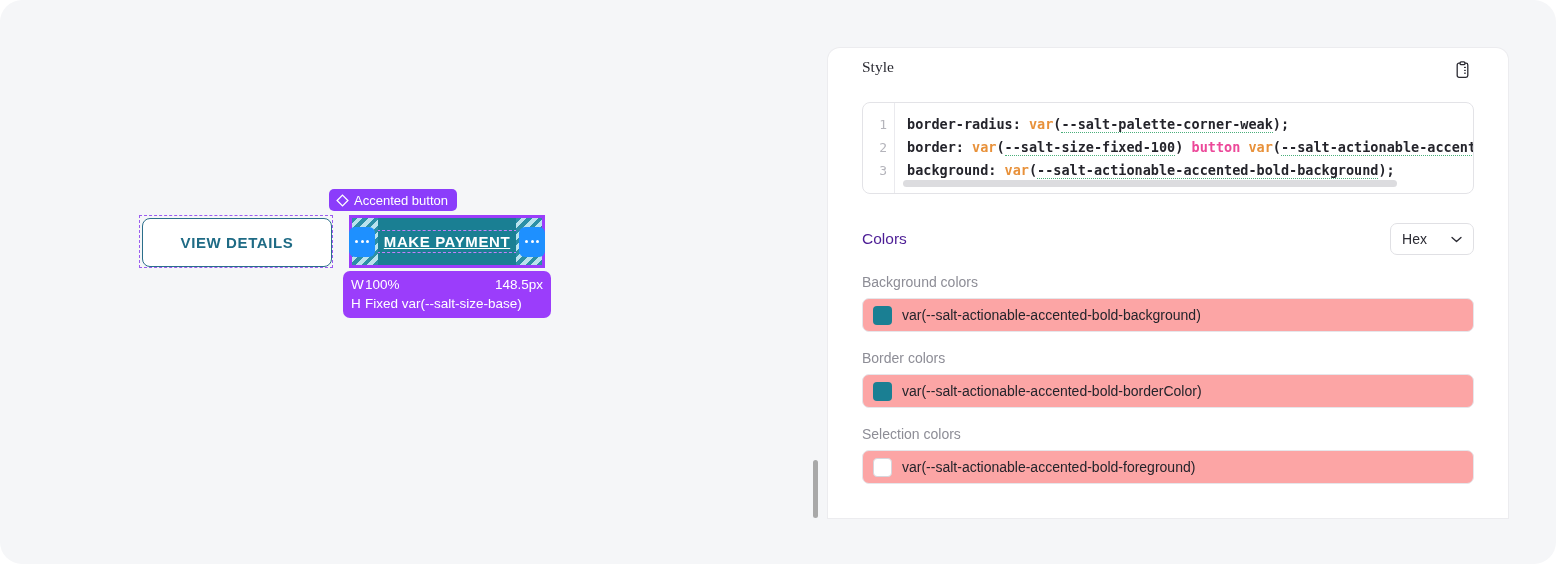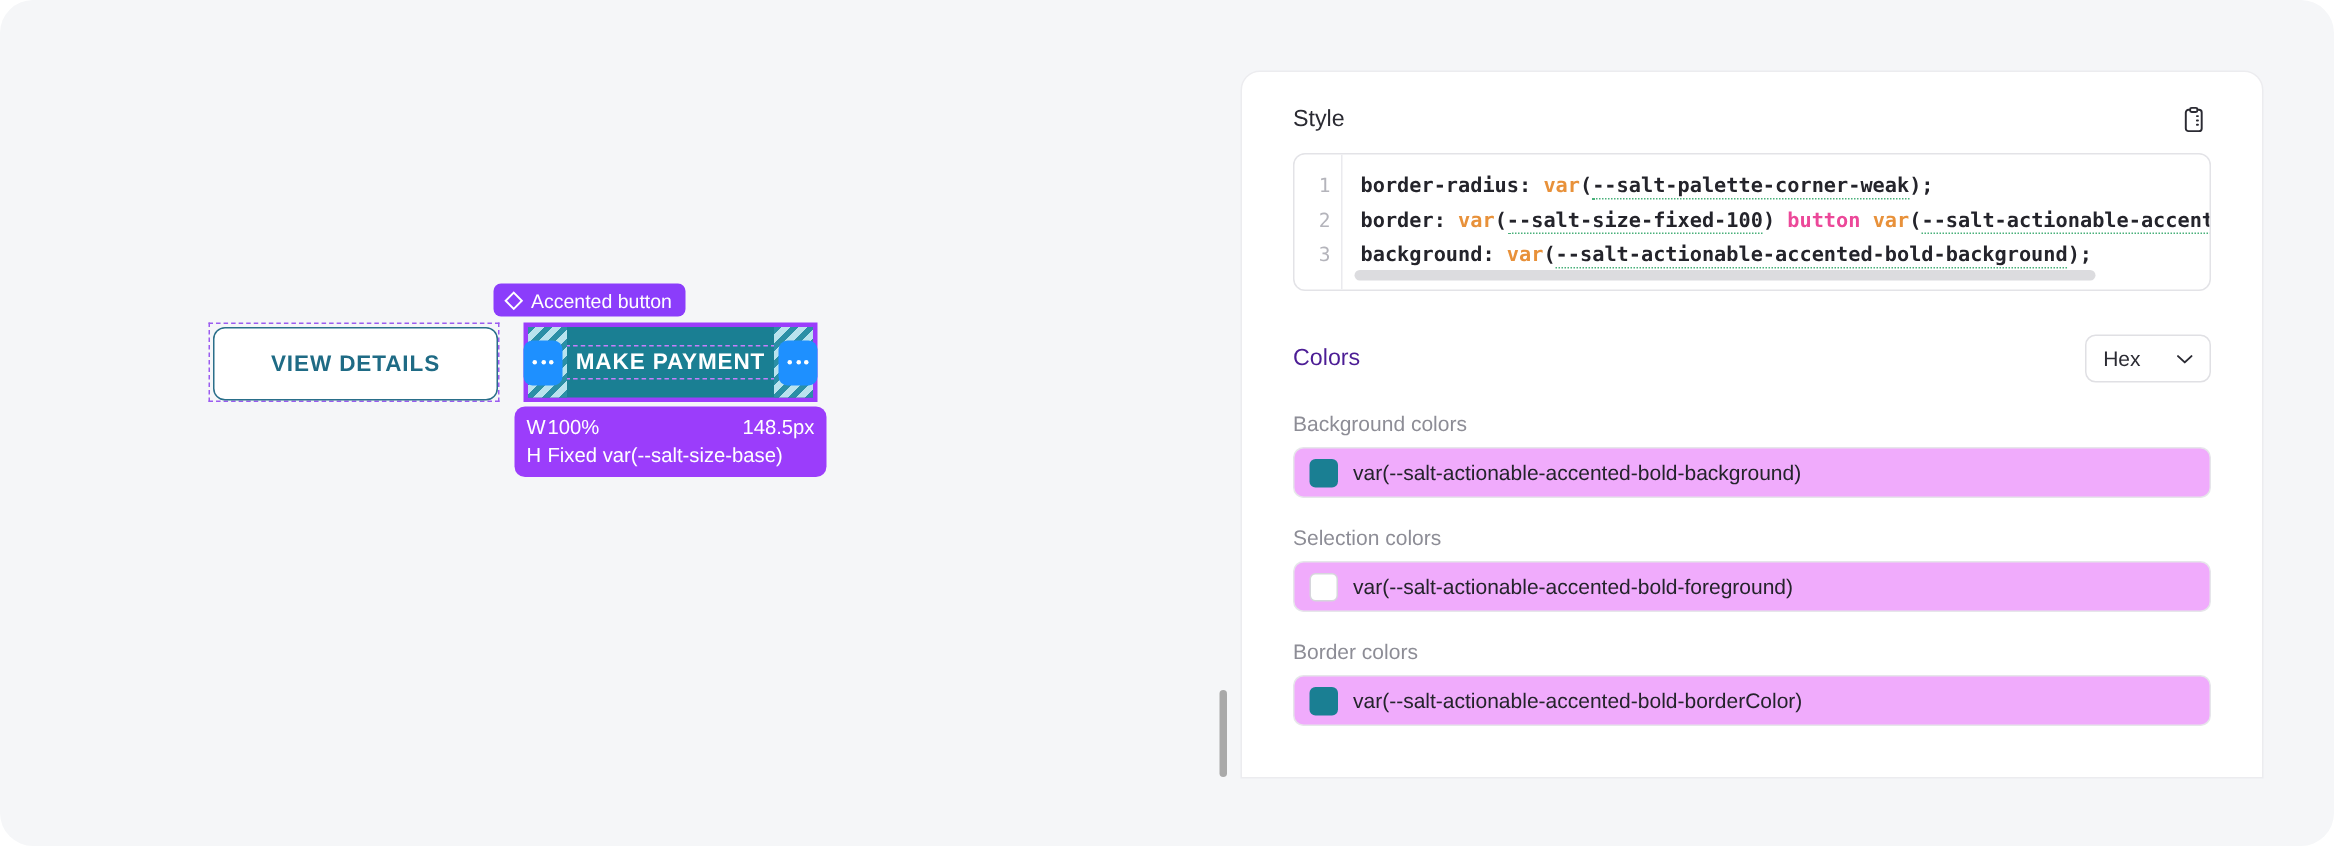--- a/index.html
+++ b/index.html
@@ -117,20 +117,21 @@
     justify-content: center;
   }
   .mp-label-box {
     border: 1.5px dashed #c77ffb;
     padding: 3px 6px;
     color: #ffffff;
     font-size: 15px;
     font-weight: bold;
     letter-spacing: 0.6px;
     line-height: 1;
+    text-decoration: underline;
   }
   
   .dots-handle {
     position: absolute;
     top: 50%;
     transform: translateY(-50%);
     width: 26px;
     height: 30px;
     background: #1e90ff;
     border-radius: 6px;
@@ -203,24 +204,25 @@
   .panel-inner {
     position: absolute;
     left: 0; top: 0;
     width: 680px;
     padding: 0 34px;
     box-sizing: border-box;
   }
 
   .section-head {
     display: flex;
-    align-items: center;
+    align-items: flex-start;
     justify-content: space-between;
     height: 44px;
     padding-top: 10px;
+    font-family: Liberation Serif, serif;
   }
   .section-title {
     font-size: 15.5px;
     color: #2b2b33;
   }
   .copy-icon-btn {
     width: 24px;
     height: 24px;
     display: flex;
     align-items: center;
@@ -334,21 +336,21 @@
     margin-bottom: 8px;
   }
   .color-row {
     display: flex;
     align-items: center;
     gap: 10px;
     height: 34px;
     border: 1px solid #e6e6ea;
     border-radius: 7px;
     padding: 0 10px;
-    background: #f0abfc;
+    background: #fca5a5;
     box-sizing: border-box;
   }
   .swatch {
     width: 19px;
     height: 19px;
     border-radius: 4px;
     flex: none;
     box-sizing: border-box;
   }
   .swatch.empty {
@@ -457,31 +459,31 @@
 
       <div>
         <div class="group-label">Background colors</div>
         <div class="color-row">
           <span class="swatch" style="background: rgb(26, 127, 147);"></span>
           <span class="color-token">var(--salt-actionable-accented-bold-background)</span>
         </div>
       </div>
 
       <div>
+        <div class="group-label">Border colors</div>
+        <div class="color-row">
+          <span class="swatch" style="background: rgb(26, 127, 147);"></span>
+          <span class="color-token">var(--salt-actionable-accented-bold-borderColor)</span>
+        </div>
+      </div>
+
+      <div>
         <div class="group-label">Selection colors</div>
         <div class="color-row">
           <span class="swatch empty"></span>
           <span class="color-token">var(--salt-actionable-accented-bold-foreground)</span>
         </div>
       </div>
 
-      <div>
-        <div class="group-label">Border colors</div>
-        <div class="color-row">
-          <span class="swatch" style="background: rgb(26, 127, 147);"></span>
-          <span class="color-token">var(--salt-actionable-accented-bold-borderColor)</span>
-        </div>
-      </div>
-
     </div>
   </div>
 
 </div>
 
 </body></html>

